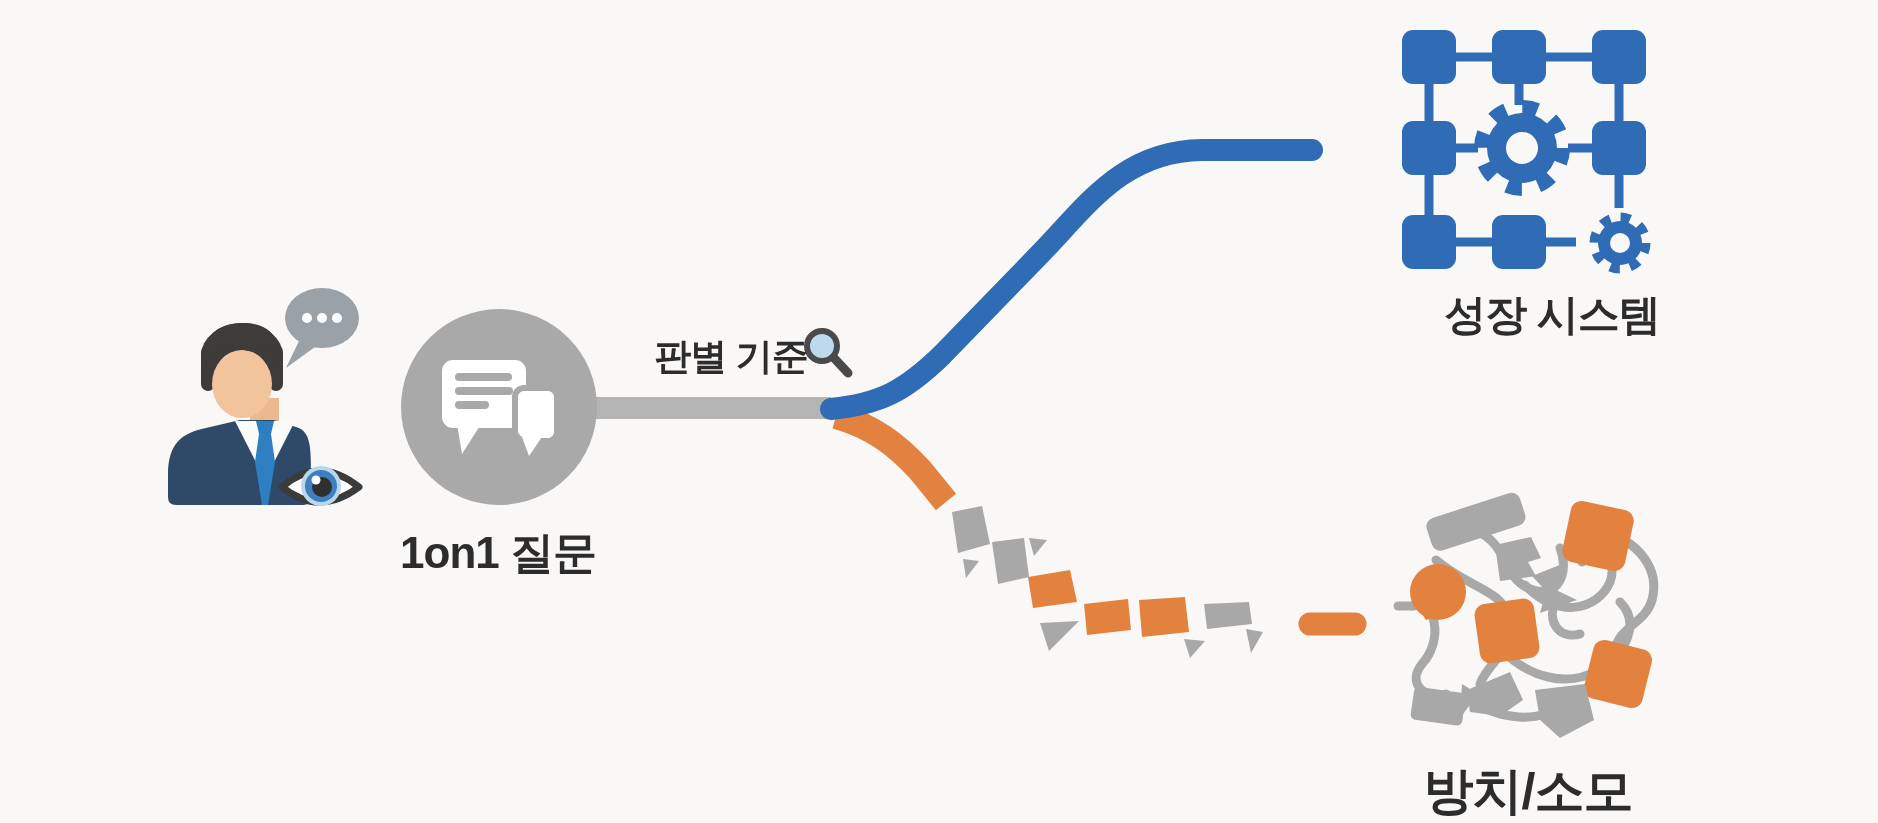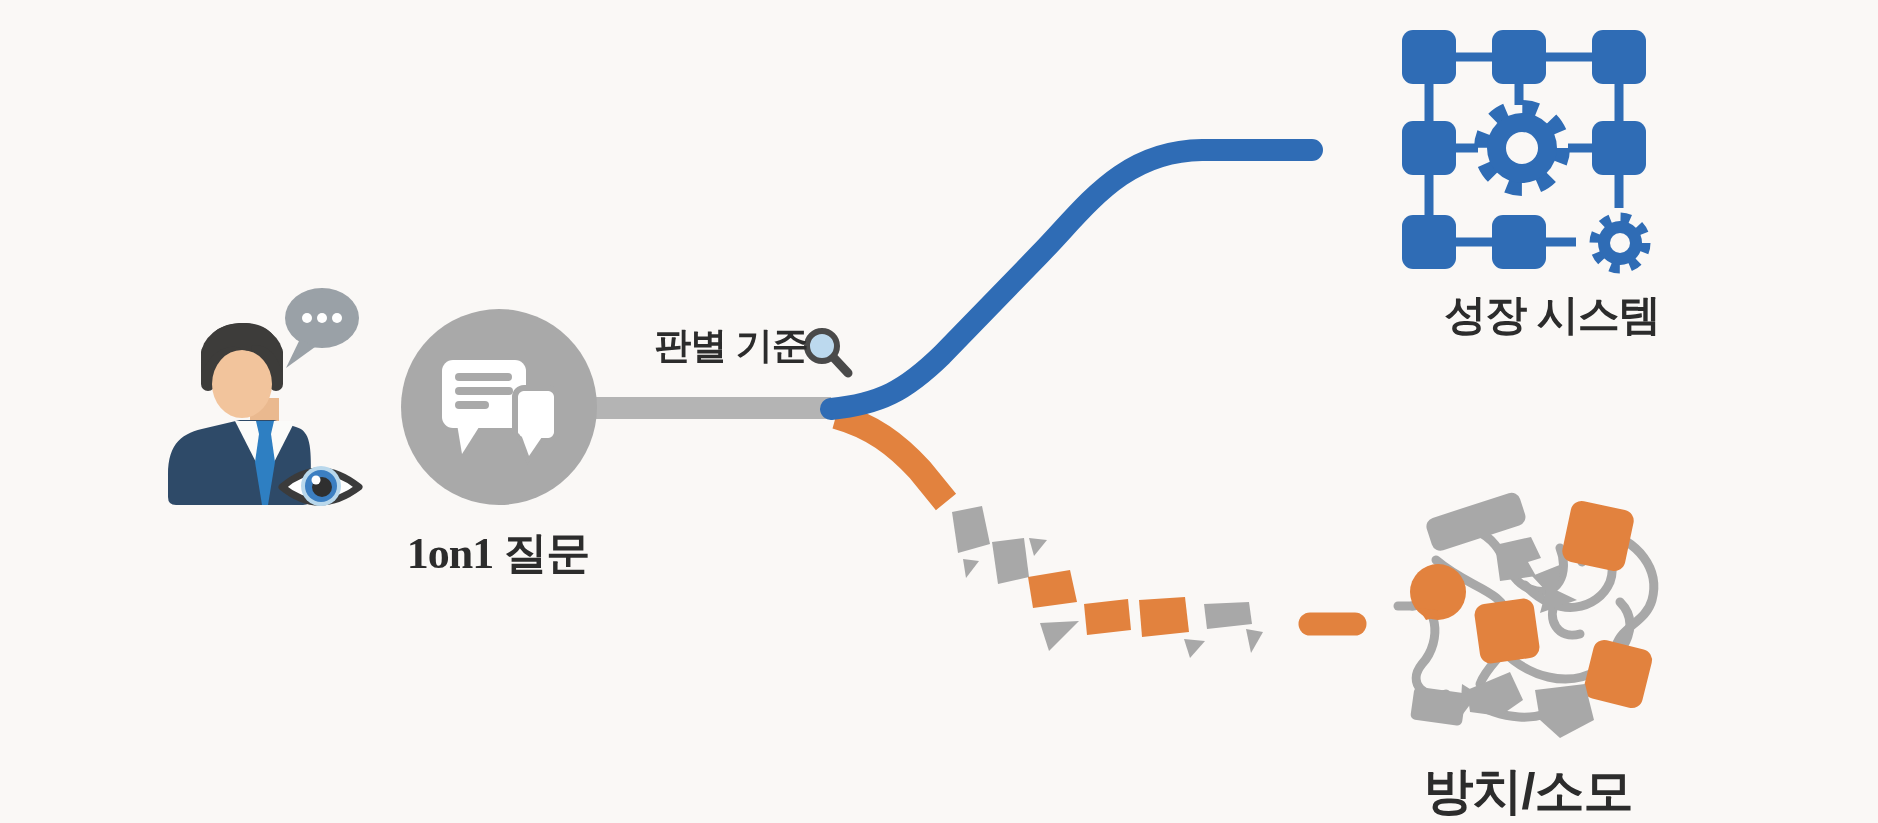--- a/index.html
+++ b/index.html
@@ -14,22 +14,22 @@
   .label{
     position:absolute;
     color:#2c2c2c;
     font-weight:700;
     text-align:center;
     white-space:nowrap;
     transform:translateX(-50%);
     letter-spacing:-1px;
   }
   .label-perspective{left:244px;top:520px;font-size:44px;line-height:60px;}
-  .label-question{left:498px;top:524px;font-size:44px;font-family:Liberation Serif, serif;}
-  .label-criteria{left:731px;top:321px;font-size:37px;}
+  .label-question{left:498px;top:524px;font-size:44px;}
+  .label-criteria{left:731px;top:332px;font-size:37px;}
   .label-growth{left:1528px;top:287px;font-size:42px;margin-left:24px;}
   .label-waste{left:1528px;top:758px;font-size:50px;}
 </style>
 </head>
 <body>
 
 <div id="stage">
 
   <svg id="artwork" viewBox="0 0 1878 823" xmlns="http://www.w3.org/2000/svg">
 

